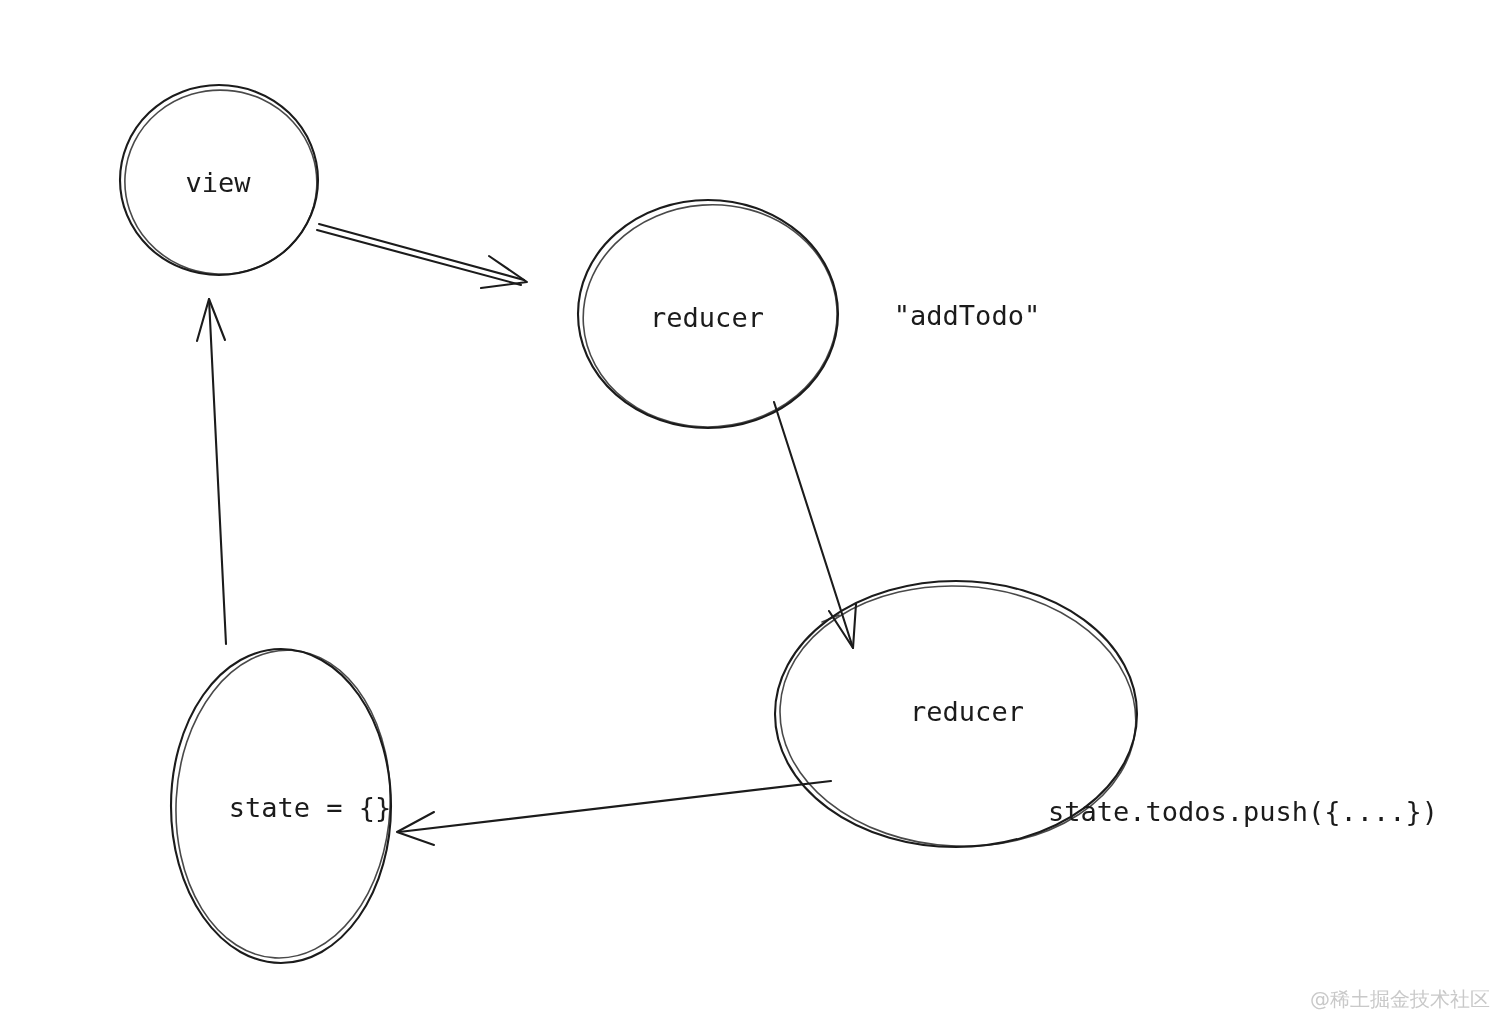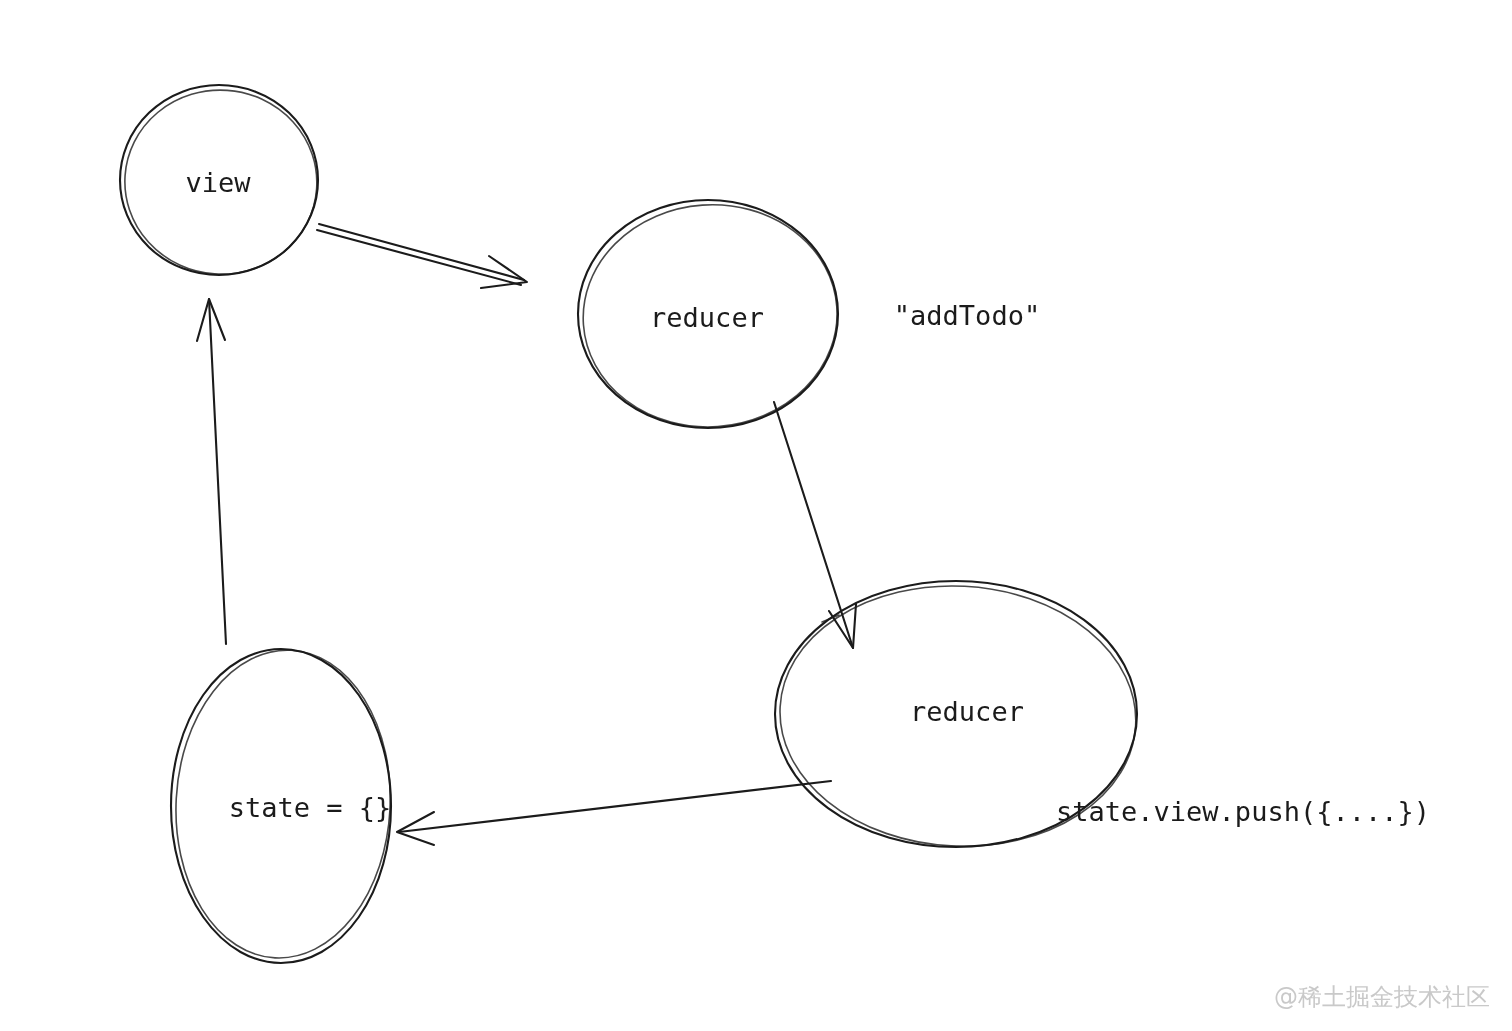--- a/index.html
+++ b/index.html
@@ -19,21 +19,21 @@
     font-size: 27px;
     letter-spacing: 0px;
     color: #1b1b1b;
     white-space: nowrap;
   }
   .watermark {
     position: absolute;
     right: 22px;
     bottom: 18px;
     font-family: "DejaVu Sans", "Liberation Sans", sans-serif;
-    font-size: 24px;
+    font-size: 20px;
     color: #c9c9c9;
     white-space: nowrap;
   }
   .sketch { stroke: #1b1b1b; fill: none; stroke-width: 2.1; stroke-linecap: round; stroke-linejoin: round; }
   .sketch2 { stroke: #1b1b1b; fill: none; stroke-width: 1.6; stroke-linecap: round; opacity: 0.8; }
 </style>
 </head>
 <body>
 
 <div class="canvas">
@@ -86,17 +86,17 @@
   <div class="node-label" style="left:218px; top:182px;">view</div>
 
   <div class="node-label" style="left:707px; top:317px;">reducer</div>
 
   <div class="node-label" style="left:967px; top:711px;text-align:right;">reducer</div>
 
   <div class="node-label" style="left:281px; top:807px;margin-left:29px;">state = {}</div>
 
   <div class="annotation" style="left:967px; top:315px;">"addTodo"</div>
 
-  <div class="annotation" style="left:1243px; top:811px;">state.view.push({....})</div>
+  <div class="annotation" style="left:1243px; top:811px;">state.todos.push({....})</div>
 
   <div class="watermark">@稀土掘金技术社区</div>
 
 </div>
 
 </body></html>

